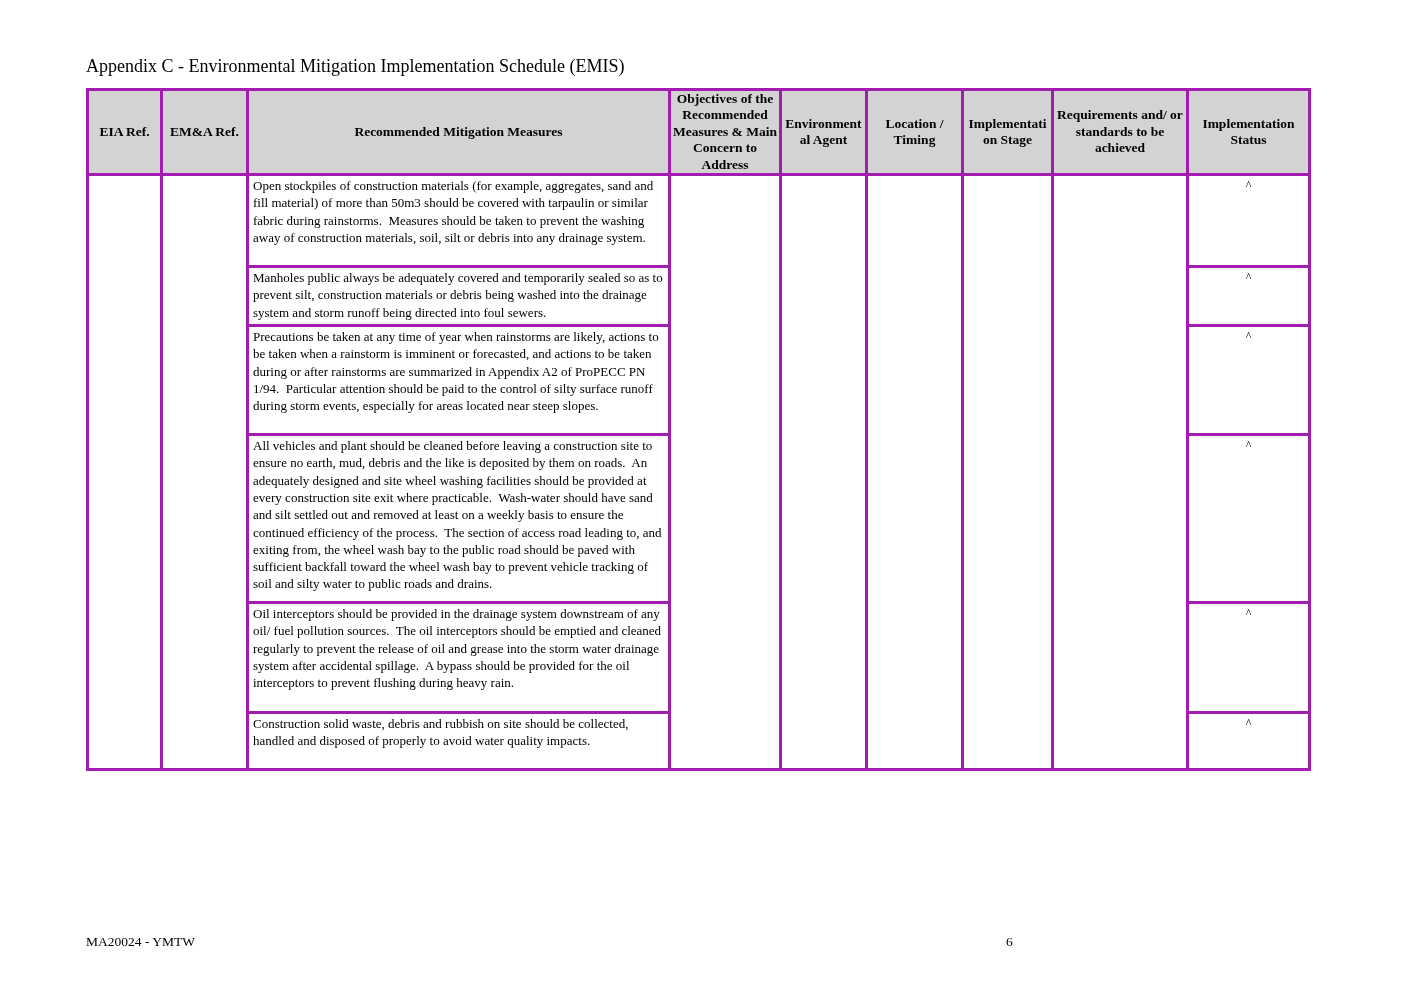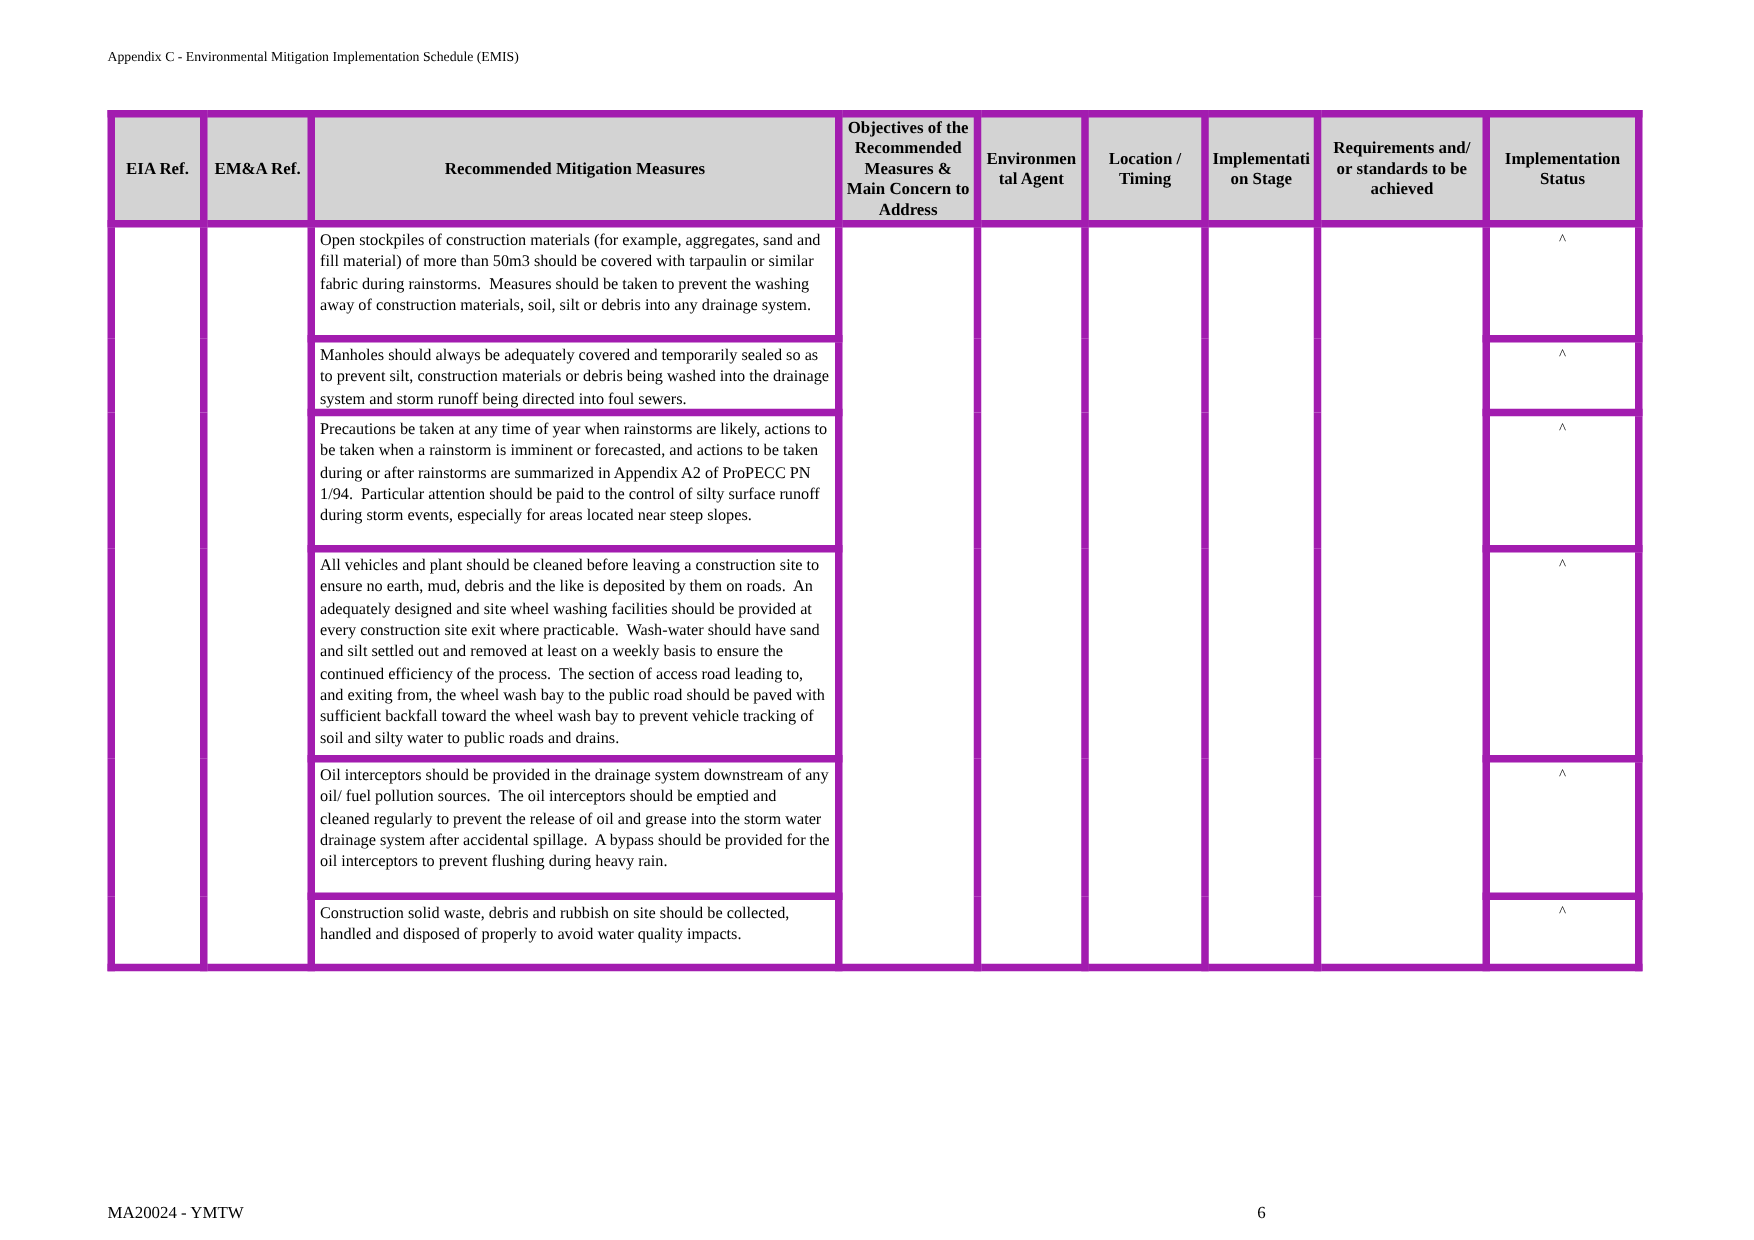--- a/index.html
+++ b/index.html
@@ -6,34 +6,34 @@
   html, body {
     width: 1403px; height: 992px;
     background: #ffffff;
     font-family: "Liberation Serif", serif;
     color: #000000;
     position: relative;
     overflow: hidden;
   }
   .doc-title {
     position: absolute;
-    left: 86px; top: 40px;
-    font-size: 11px;
+    left: 86px; top: 56px;
+    font-size: 18px;
     white-space: nowrap;
     font-family: Liberation Serif, serif;
   }
   table.emis {
     position: absolute;
     left: 86px; top: 88px;
     width: 1222px;
     border-collapse: collapse;
     table-layout: fixed;
   }
   table.emis th, table.emis td {
-    border: 6px solid #a21caf;
+    border: 3px solid #a21caf;
   }
   table.emis thead tr { height: 84px; }
   table.emis th {
     background: #d3d3d3;
     font-weight: bold;
     font-size: 13.5px;
     line-height: 16.4px;
     text-align: center;
     vertical-align: middle;
     padding: 0 2px;
@@ -63,21 +63,20 @@
   tr.row-3 { height: 109px; }
   tr.row-4 { height: 168px; }
   tr.row-5 { height: 110px; }
   tr.row-6 { height: 57px; }
   .footer {
     position: absolute;
     left: 86px; top: 934px;
     width: 1231px;
     display: flex;
     font-size: 13.5px;
-    margin-top: 28px;
   }
   .footer .f-left  { flex: 1; text-align: left; }
   .footer .f-center{ flex: 1; text-align: center; }
   .footer .f-right { flex: 1; text-align: right; }
 </style>
 </head>
 <body>
 
 <div class="doc-title">Appendix C - Environmental Mitigation Implementation Schedule (EMIS)</div>
 
@@ -112,21 +111,21 @@
       <td class="merged-cell" rowspan="6"></td>
       <td class="measure-cell">Open stockpiles of construction materials (for example, aggregates, sand and fill material) of more than 50m3 should be covered with tarpaulin or similar fabric during rainstorms.  Measures should be taken to prevent the washing away of construction materials, soil, silt or debris into any drainage system.</td>
       <td class="merged-cell" rowspan="6"></td>
       <td class="merged-cell" rowspan="6"></td>
       <td class="merged-cell" rowspan="6"></td>
       <td class="merged-cell" rowspan="6"></td>
       <td class="merged-cell" rowspan="6"></td>
       <td class="status-cell">^</td>
     </tr>
     <tr class="row-2">
-      <td class="measure-cell">Manholes should always be adequately covered and temporarily sealed so as to prevent silt, construction materials or debris being washed into the drainage system and storm runoff being directed into foul sewers.</td>
+      <td class="measure-cell">Manholes public always be adequately covered and temporarily sealed so as to prevent silt, construction materials or debris being washed into the drainage system and storm runoff being directed into foul sewers.</td>
       <td class="status-cell">^</td>
     </tr>
     <tr class="row-3">
       <td class="measure-cell">Precautions be taken at any time of year when rainstorms are likely, actions to be taken when a rainstorm is imminent or forecasted, and actions to be taken during or after rainstorms are summarized in Appendix A2 of ProPECC PN 1/94.  Particular attention should be paid to the control of silty surface runoff during storm events, especially for areas located near steep slopes.</td>
       <td class="status-cell">^</td>
     </tr>
     <tr class="row-4">
       <td class="measure-cell">All vehicles and plant should be cleaned before leaving a construction site to ensure no earth, mud, debris and the like is deposited by them on roads.  An adequately designed and site wheel washing facilities should be provided at every construction site exit where practicable.  Wash-water should have sand and silt settled out and removed at least on a weekly basis to ensure the continued efficiency of the process.  The section of access road leading to, and exiting from, the wheel wash bay to the public road should be paved with sufficient backfall toward the wheel wash bay to prevent vehicle tracking of soil and silty water to public roads and drains.</td>
       <td class="status-cell">^</td>
     </tr>

